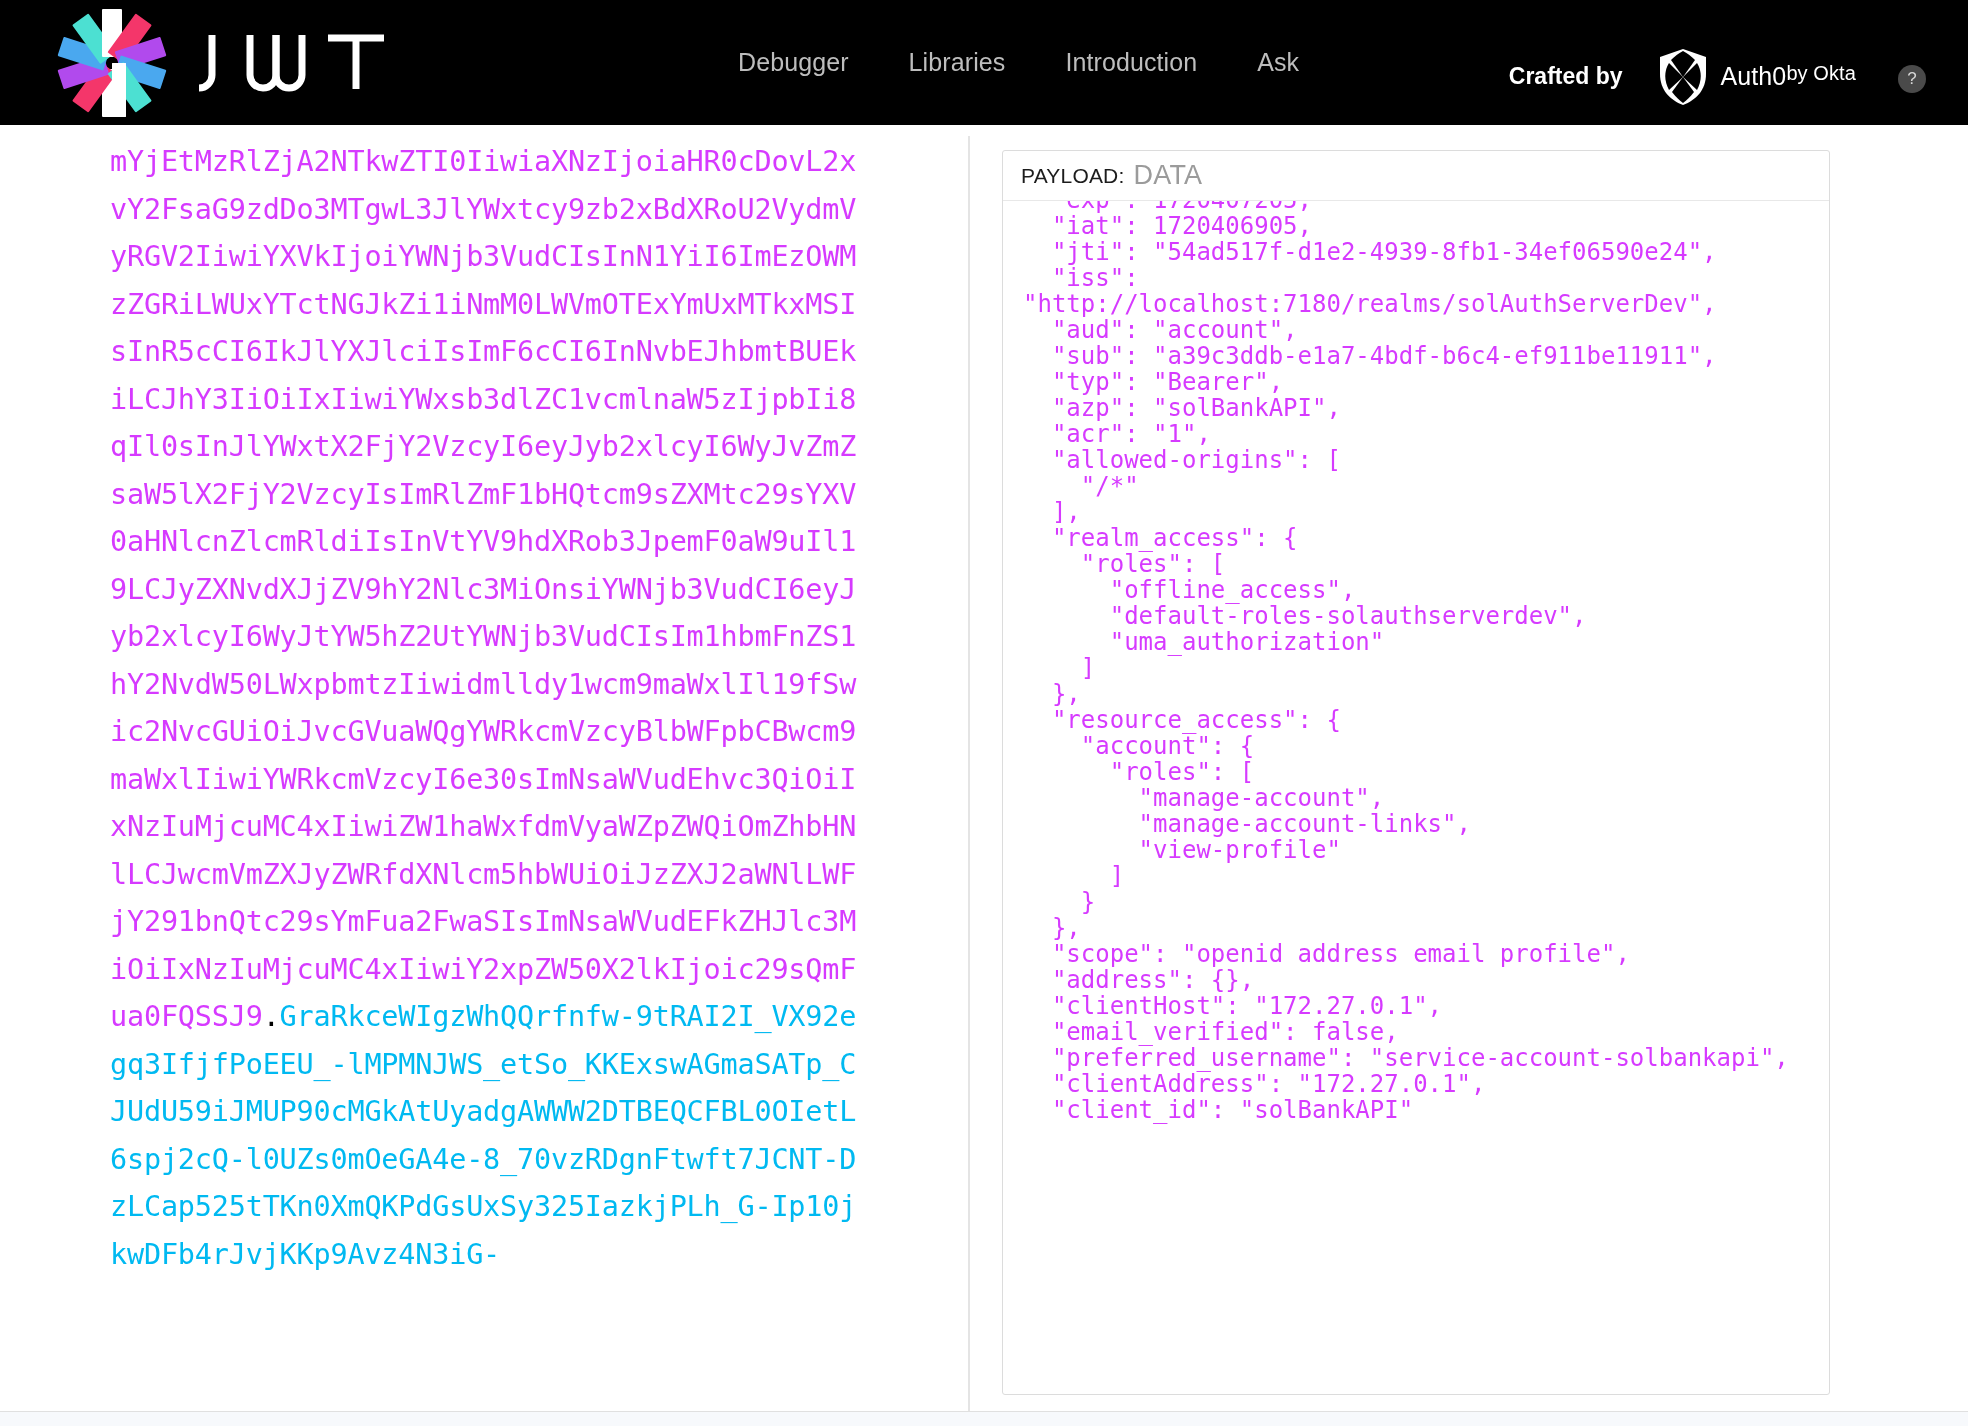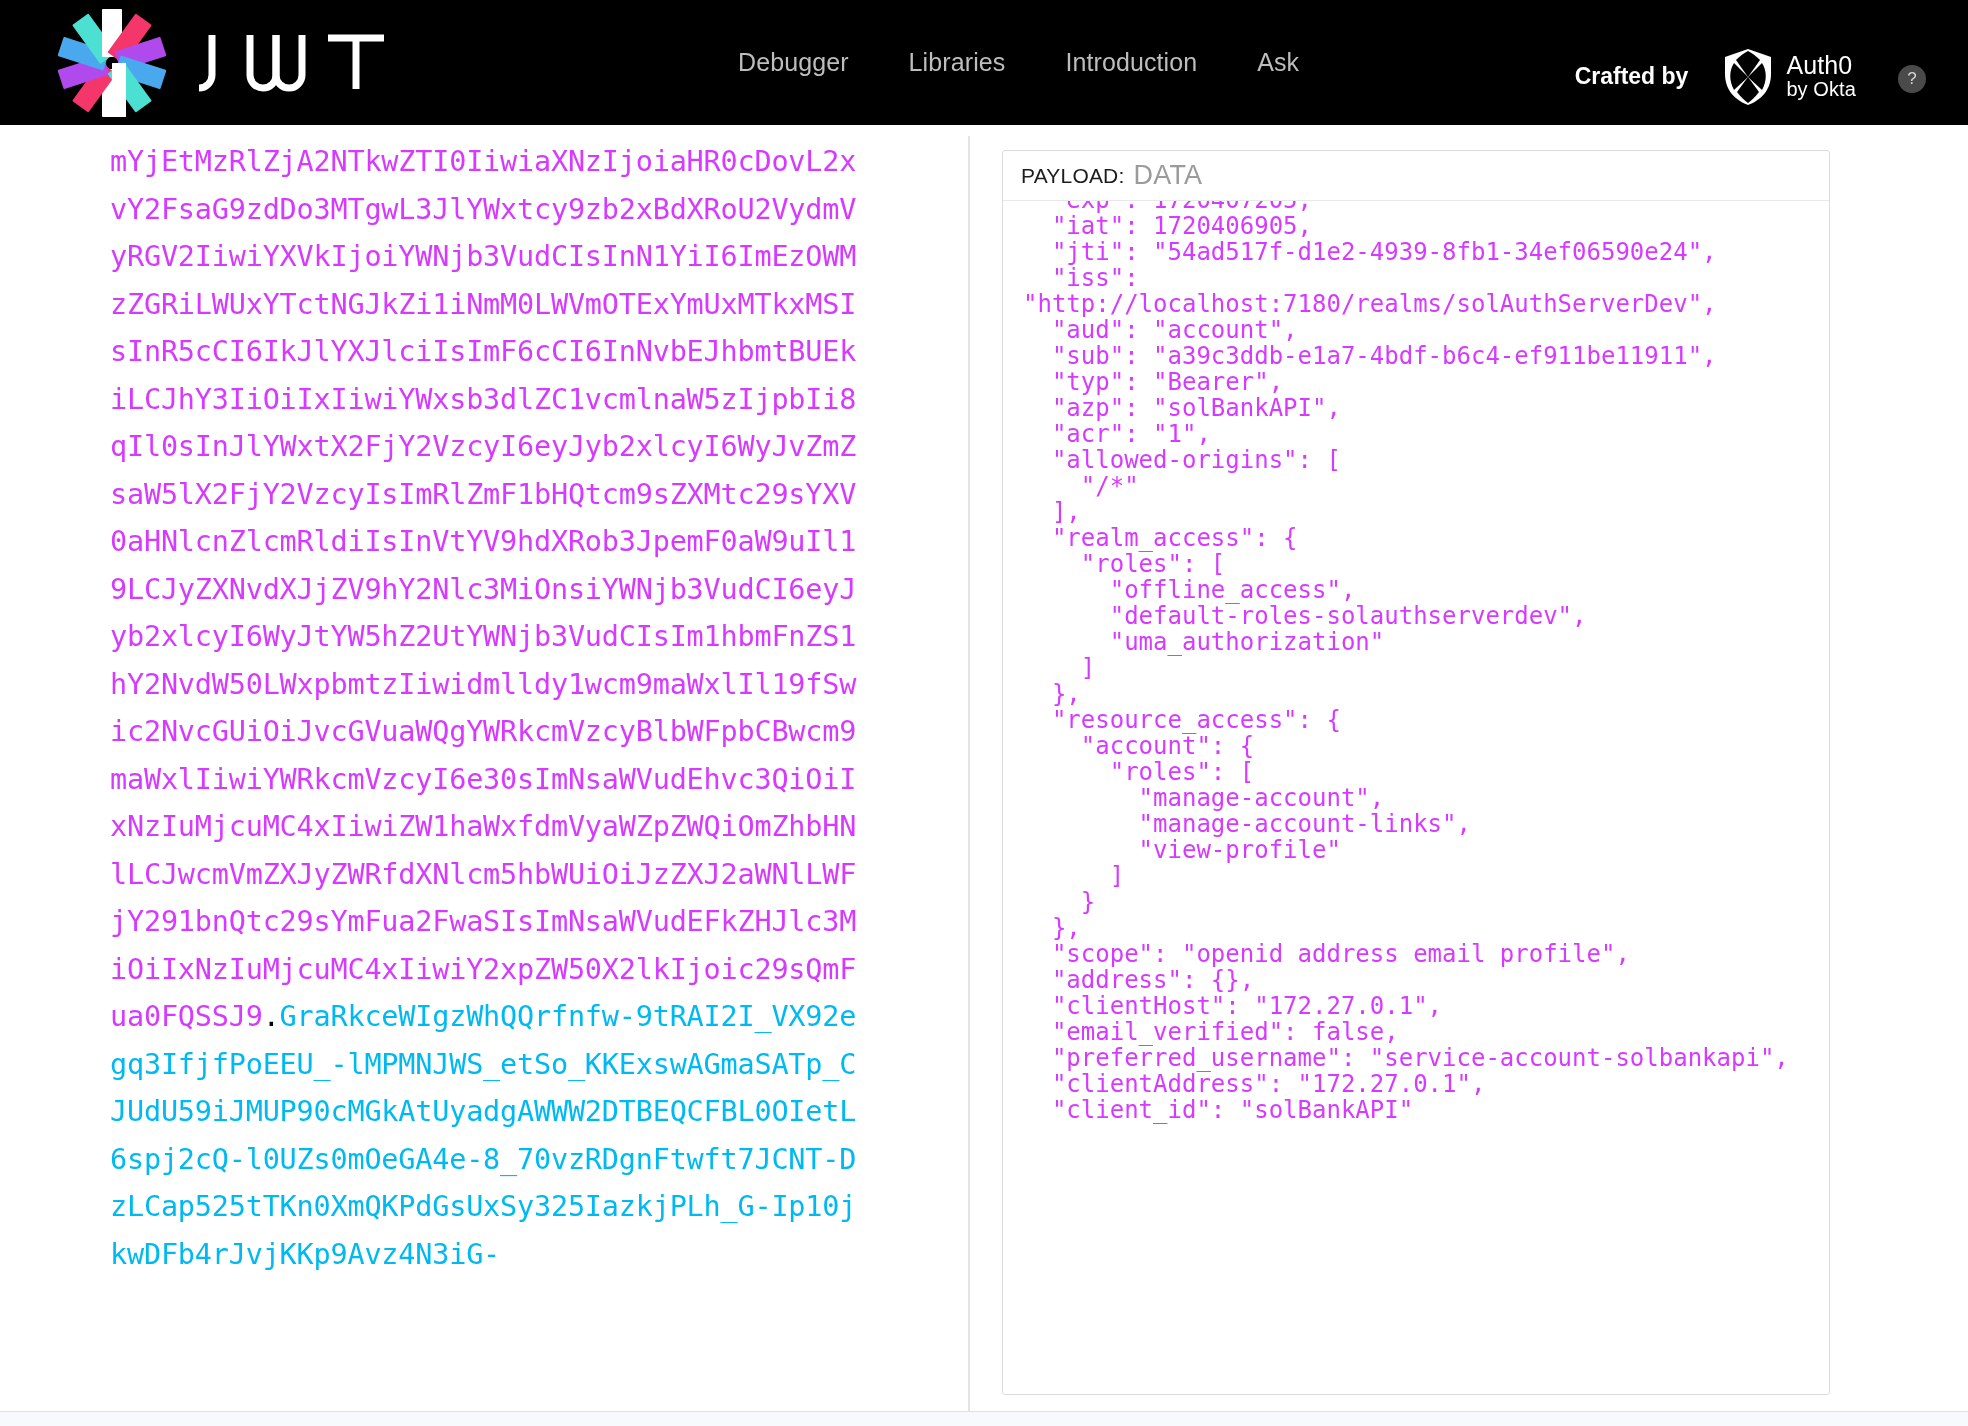--- a/index.html
+++ b/index.html
@@ -83,21 +83,21 @@
     font-weight: bold;
     white-space: nowrap;
   }
   .auth0-lockup {
     display: flex;
     align-items: center;
     gap: 12px;
   }
   .auth0-wordmark {
     display: flex;
-    flex-direction: column;
+    flex-direction: row;
     line-height: 1.08;
     color: #ffffff;
   }
   .auth0-wordmark .a0-top { font-size: 25px; letter-spacing: 0.1px; }
   .auth0-wordmark .a0-bottom { font-size: 20px; letter-spacing: 0.1px; }
 
   .help-badge {
     width: 28px; height: 28px;
     border-radius: 50%;
     background: #4a4a4a;

